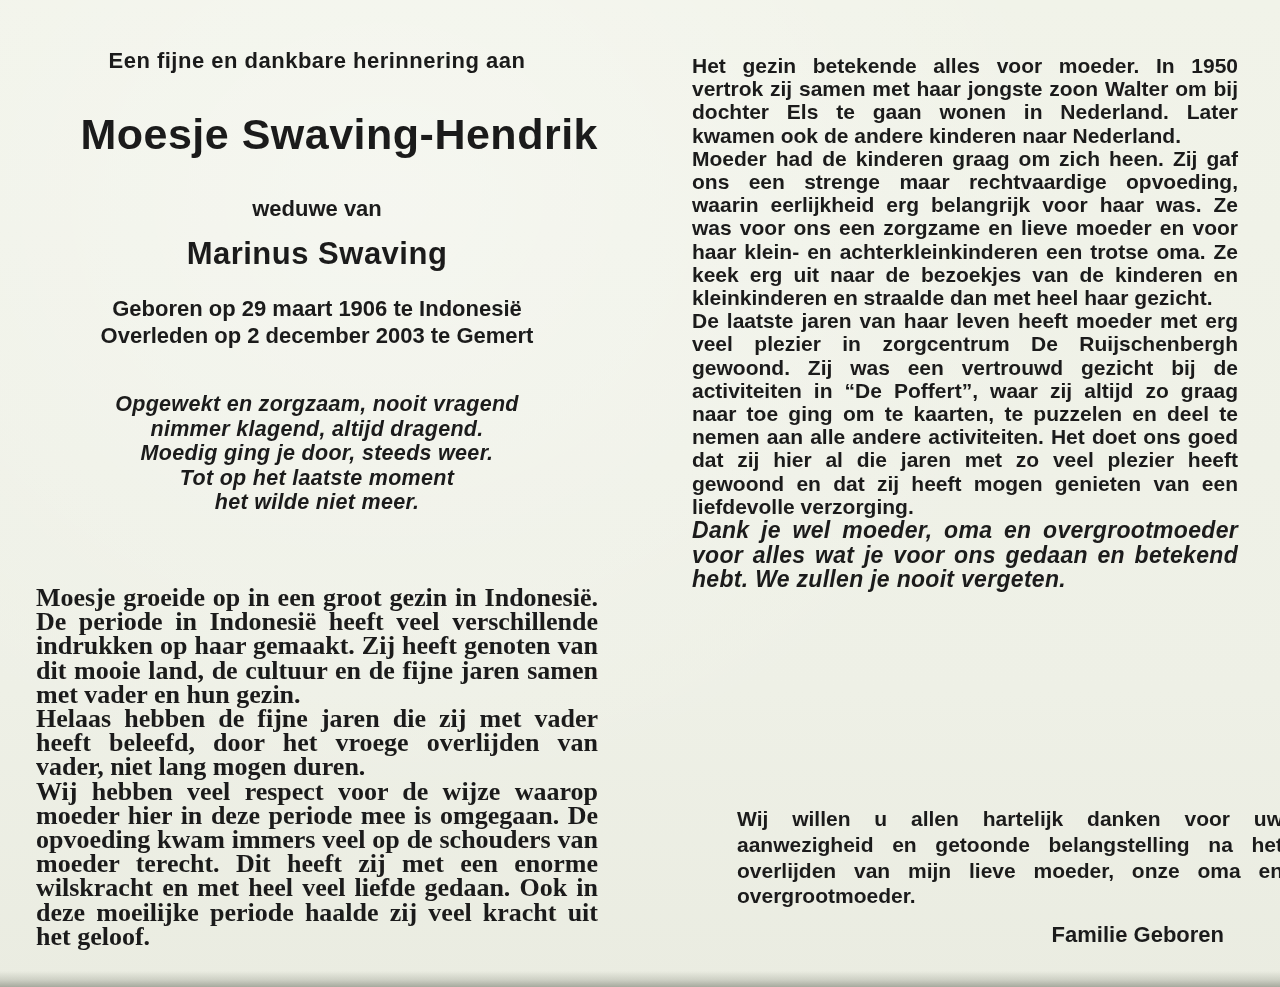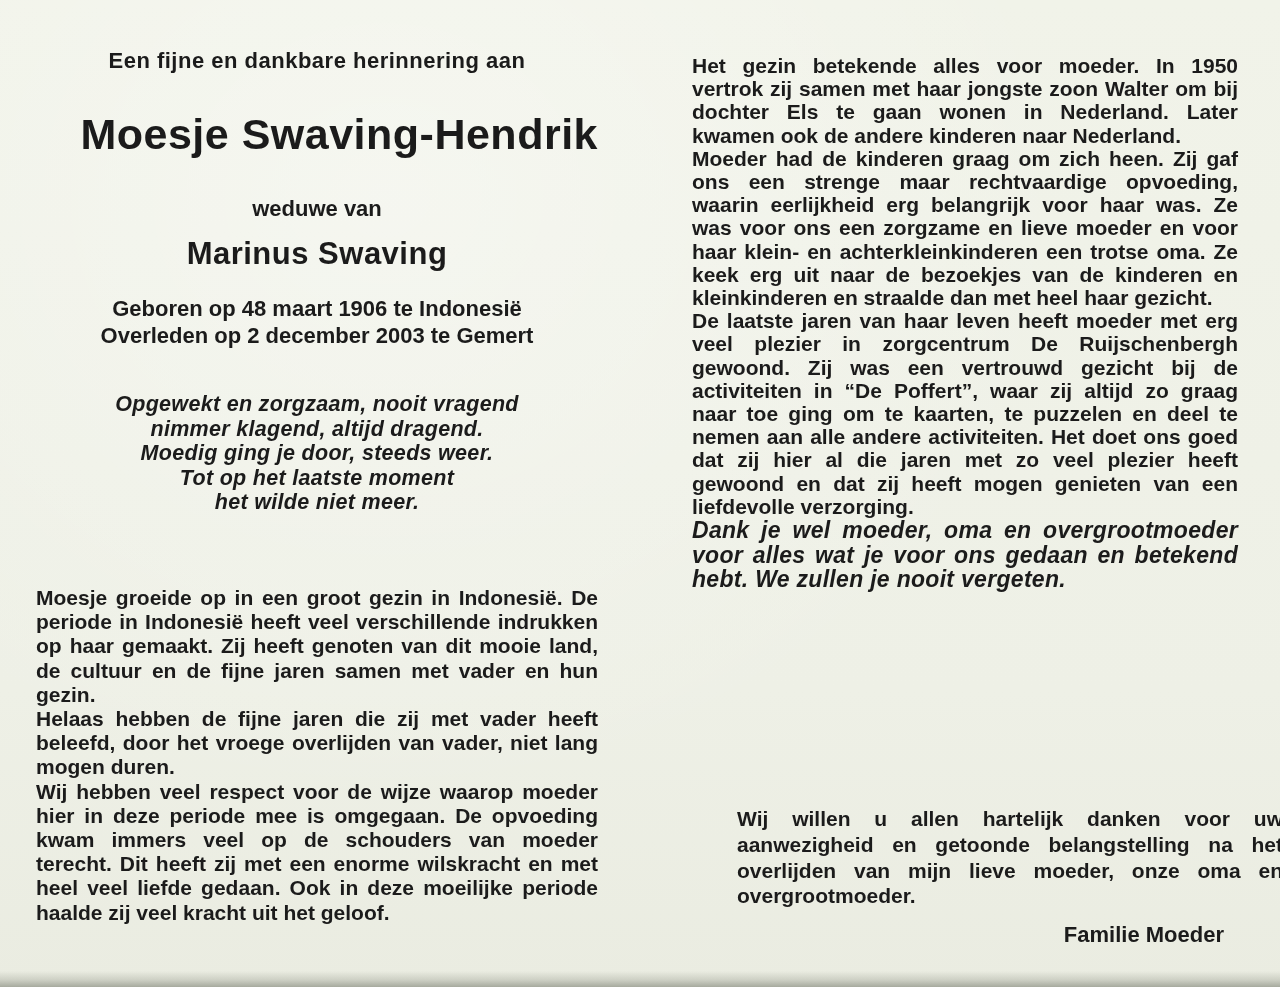--- a/index.html
+++ b/index.html
@@ -24,21 +24,21 @@
   .page-left  { left: 36px;  width: 562px; }
   .page-right { left: 692px; width: 546px; }
 
   
   .intro    { position: absolute; top: 48px;  width: 100%; text-align: center; font-size: 22px; letter-spacing: 0.5px; }
   .name     { position: absolute; top: 110px; width: 100%; text-align: right; font-size: 43px; letter-spacing: 0.5px; white-space: nowrap; }
   .relation { position: absolute; top: 196px; width: 100%; text-align: center; font-size: 22px; }
   .spouse   { position: absolute; top: 236px; width: 100%; text-align: center; font-size: 31px; letter-spacing: 0.5px; }
   .dates    { position: absolute; top: 295px; width: 100%; text-align: center; font-size: 22px; line-height: 27px; }
   .poem     { position: absolute; top: 392px; width: 100%; text-align: center; font-style: italic; font-size: 21.5px; line-height: 24.5px; letter-spacing: 0.3px; }
-  .bio      { position: absolute; top: 586px; width: 100%; font-size: 21px; line-height: 24.2px; text-align: justify; }
+  .bio      { position: absolute; top: 586px; width: 100%; font-size: 26px; line-height: 24.2px; text-align: justify; font-family: Liberation Serif, serif; }
   .bio p    { margin: 0; }
 
   
   .story    { position: absolute; top: 54px; width: 100%; font-size: 21px; line-height: 23.2px; text-align: justify; }
   .story p  { margin: 0; }
   .gratitude {
     font-style: italic;
     font-size: 23px;
     line-height: 24.5px;
     text-align: justify;
@@ -65,21 +65,21 @@
   <div class="page page-left">
     <div class="intro">Een fijne en dankbare herinnering aan</div>
 
     <div class="name">Moesje Swaving-Hendrik</div>
 
     <div class="relation">weduwe van</div>
 
     <div class="spouse">Marinus Swaving</div>
 
     <div class="dates">
-      <div>Geboren op 48 maart 1906 te Indonesië</div>
+      <div>Geboren op 29 maart 1906 te Indonesië</div>
       <div>Overleden op 2 december 2003 te Gemert</div>
     </div>
 
     <div class="poem">
       <div>Opgewekt en zorgzaam, nooit vragend</div>
       <div>nimmer klagend, altijd dragend.</div>
       <div>Moedig ging je door, steeds weer.</div>
       <div>Tot op het laatste moment</div>
       <div>het wilde niet meer.</div>
     </div>
@@ -94,17 +94,17 @@
   <div class="page page-right">
     <div class="story">
       <p>Het gezin betekende alles voor moeder. In 1950 vertrok zij samen met haar jongste zoon Walter om bij dochter Els te gaan wonen in Nederland. Later kwamen ook de andere kinderen naar Nederland.</p>
       <p>Moeder had de kinderen graag om zich heen. Zij gaf ons een strenge maar rechtvaardige opvoeding, waarin eerlijkheid erg belangrijk voor haar was. Ze was voor ons een zorgzame en lieve moeder en voor haar klein- en achterkleinkinderen een trotse oma. Ze keek erg uit naar de bezoekjes van de kinderen en kleinkinderen en straalde dan met heel haar gezicht.</p>
       <p>De laatste jaren van haar leven heeft moeder met erg veel plezier in zorgcentrum De Ruijschenbergh gewoond. Zij was een vertrouwd gezicht bij de activiteiten in “De Poffert”, waar zij altijd zo graag naar toe ging om te kaarten, te puzzelen en deel te nemen aan alle andere activiteiten. Het doet ons goed dat zij hier al die jaren met zo veel plezier heeft gewoond en dat zij heeft mogen genieten van een liefdevolle verzorging.</p>
       <div class="gratitude">Dank je wel moeder, oma en overgrootmoeder voor alles wat je voor ons gedaan en betekend hebt. We zullen je nooit vergeten.</div>
     </div>
 
     <div class="closing">Wij willen u allen hartelijk danken voor uw aanwezigheid en getoonde belangstelling na het overlijden van mijn lieve moeder, onze oma en overgrootmoeder.</div>
 
-    <div class="signature">Familie Moeder</div>
+    <div class="signature">Familie Geboren</div>
   </div>
 
   <div class="bottom-shade"></div>
 </div>
 
 </body></html>

